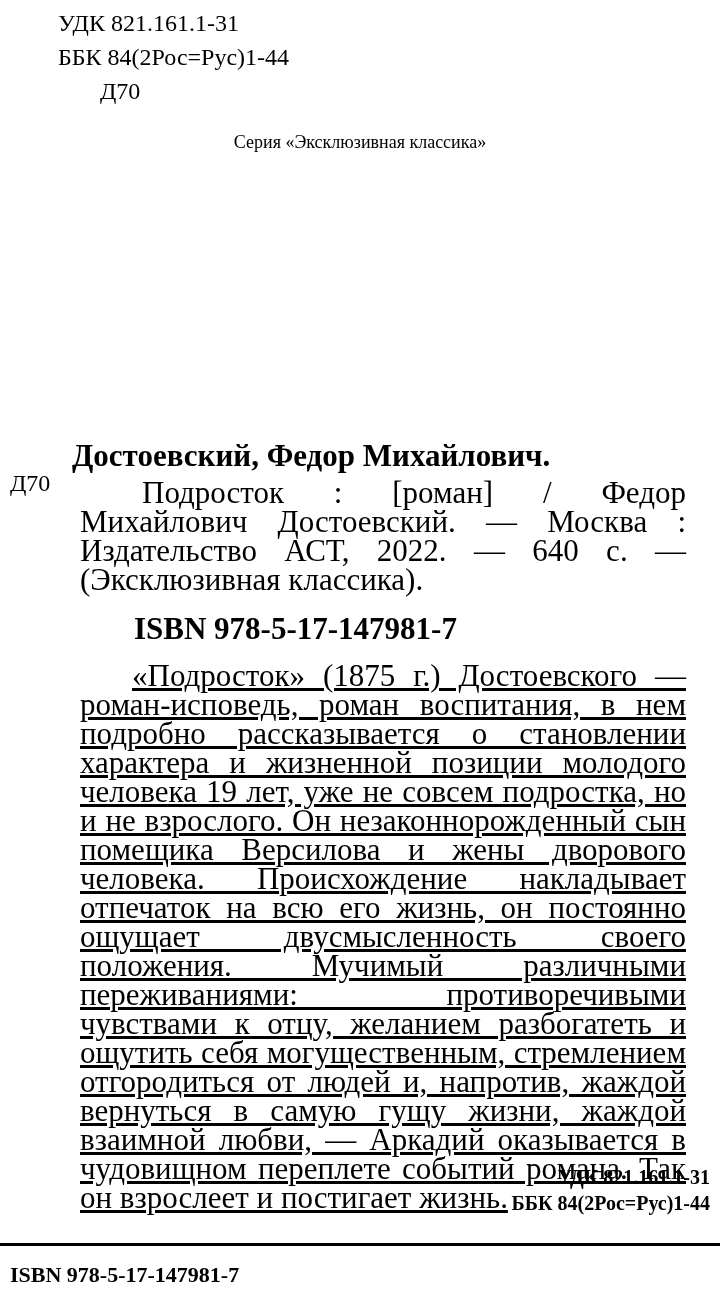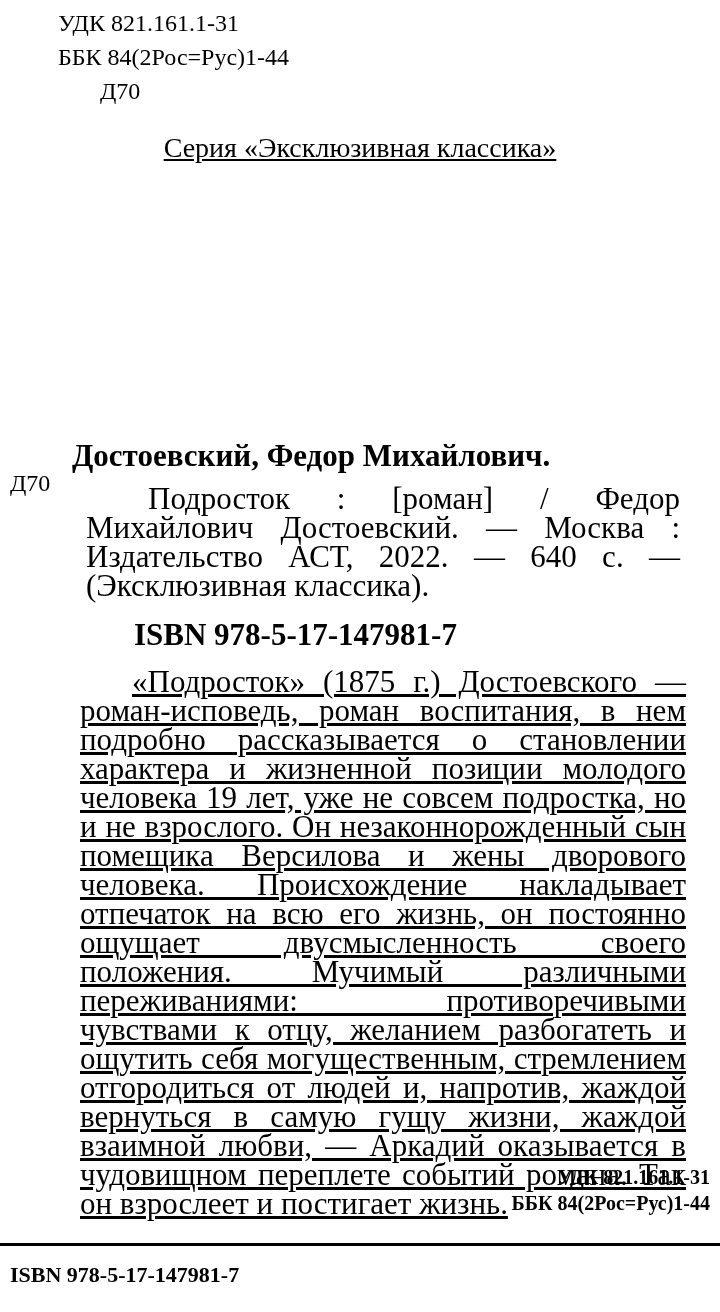--- a/index.html
+++ b/index.html
@@ -22,22 +22,21 @@
     line-height: 34px;
     white-space: nowrap;
   }
   .top-line.indent { padding-left: 42px; }
 
   .series-line {
     position: absolute;
     left: 0;
     width: 100%;
     text-align: center;
-    font-size: 28px;
-    text-decoration: underline;
+    font-size: 18px;
   }
   .s1 { top: 132px; }
   .s2 { top: 198px; }
   .s3 { top: 265px; }
   .it { font-style: italic; }
 
   .margin-code {
     position: absolute;
     left: 10px;
     top: 470px;
@@ -47,21 +46,21 @@
   .main-col {
     position: absolute;
     top: 441px;
     left: 72px;
     width: 622px;
     font-size: 31px;
     line-height: 29px;
     text-align: justify;
   }
   .author { font-weight: bold; }
-  .desc { margin: 14px; text-indent: 62px; }
+  .desc { margin: 8px; text-indent: 62px; }
   .isbn-mid { margin-top: 20px; margin-left: 62px; font-weight: bold; text-align: left; }
   .anno { margin: 8px; text-indent: 52px; text-decoration: underline; }
   .anno.first { margin-top: 18px; }
 
   .bottom-codes {
     position: absolute;
     top: 1164px;
     right: 10px;
     text-align: right;
     font-weight: bold;

